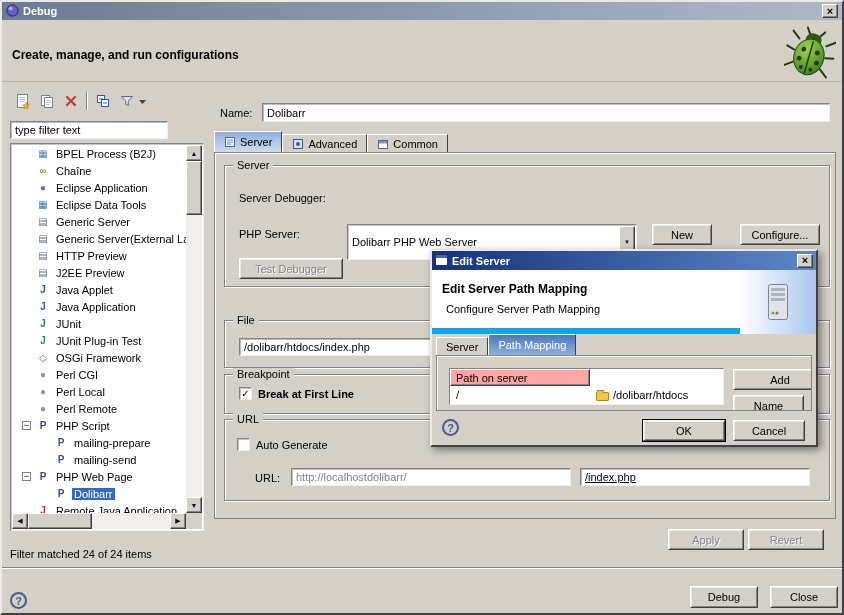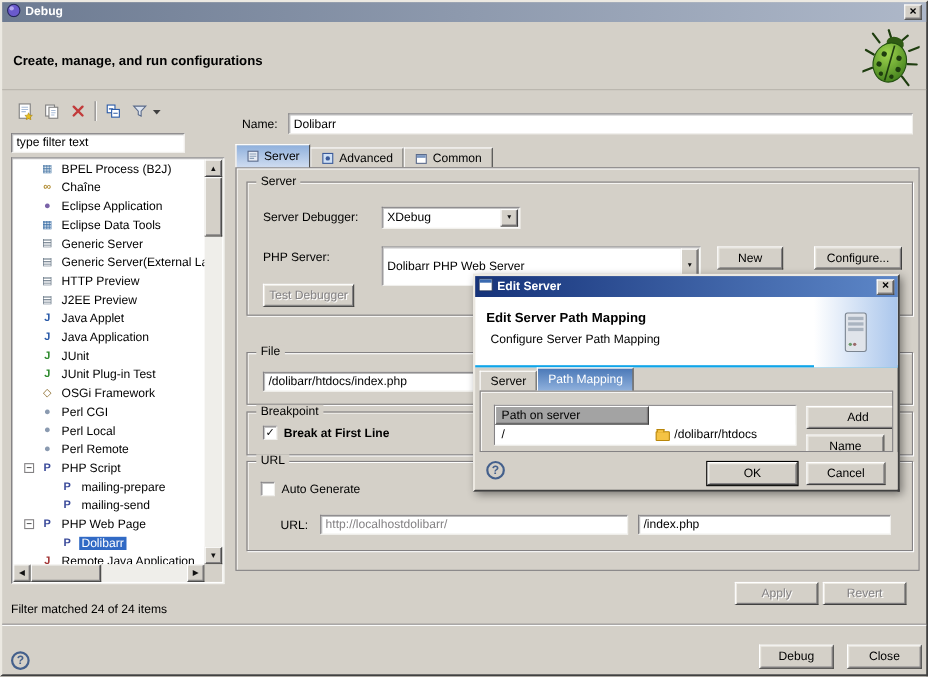--- a/index.html
+++ b/index.html
@@ -42,27 +42,27 @@
   .ticon{width:14px;text-align:center;font-weight:bold;font-size:10px;margin-right:4px;flex:none}
   .tlabel{padding:0 2px}
   .tlabel.sel{background:#316ac5;color:#fff}
   .vscroll{position:absolute;right:1px;top:1px;width:16px;bottom:17px;background:#efeeea}
   .hscroll{position:absolute;left:1px;bottom:1px;height:16px;right:17px;background:#efeeea}
   .corner{position:absolute;right:1px;bottom:1px;width:16px;height:16px;background:#d4d0c8}
   .sbtn{background:#d4d0c8;border:1px solid;border-color:#fff #404040 #404040 #fff;box-shadow:inset -1px -1px 0 #848284;display:flex;align-items:center;justify-content:center;font-size:7px;color:#111;position:absolute}
   
   .dialog{position:absolute;left:428px;top:247px;width:388px;height:198px;background:#d4d0c8;border:2px solid;border-color:#ece9e2 #404040 #404040 #ece9e2;box-shadow:3px 3px 8px rgba(0,0,0,.45);z-index:10}
   .dtitlebar{position:absolute;left:0;top:0;right:0;height:19px;background:linear-gradient(to right,#16337a,#5d87c8);display:flex;align-items:center;gap:4px;padding:0 3px}
-  .dheader{position:absolute;left:0;top:19px;right:0;height:64px;background:#fff;border-bottom:2px solid #0ea5e9}
+  .dheader{position:absolute;left:0;top:19px;right:0;height:64px;background:#fff;border-bottom:6px solid #0ea5e9}
   .dimg{position:absolute;right:0;top:0;width:76px;height:64px;background:linear-gradient(to left,#aac6ec,#ffffff);display:flex;align-items:center;justify-content:center}
   .dtabs{left:4px;top:86px;height:18px}
   .dlgpanel{position:absolute;left:4px;top:104px;width:376px;height:56px;border:1px solid #848284;box-shadow:inset 1px 1px 0 #fff;background:#d4d0c8;overflow:hidden}
   .mtable{position:absolute;left:12px;top:12px;width:275px;background:#fff;border:1px solid;border-color:#848284 #f0efec #f0efec #848284}
   .mhead{display:flex}
-  .mhcell{height:17px;background:#a3a3a3;border:1px solid;border-color:#fff #404040 #404040 #fff;box-shadow:inset -1px -1px 0 #848284;display:flex;align-items:center;padding-left:5px;font-size:11px}
+  .mhcell{height:17px;background:#fca5a5;border:1px solid;border-color:#fff #404040 #404040 #fff;box-shadow:inset -1px -1px 0 #848284;display:flex;align-items:center;padding-left:5px;font-size:11px}
   .mrow{display:flex;height:18px;background:#fff}
   .mcell{display:flex;align-items:center;padding-left:6px;gap:4px;font-size:11px;overflow:hidden;white-space:nowrap}
   .c1{width:140px}
   .c2{width:133px}
   .folder{width:13px;height:9px;background:#f5c344;border:1px solid #b8860b;border-radius:1px;position:relative;flex:none;margin-top:2px}
   .folder::before{content:"";position:absolute;top:-3px;left:0;width:5px;height:2px;background:#f5c344;border:1px solid #b8860b;border-bottom:none}
   .dbottom{position:absolute;left:0;top:160px;right:0;height:34px;background:#d4d0c8;z-index:5}
   .headtitle{position:absolute;left:10px;top:28px;font-weight:bold;font-size:12px}
   .dhead1{position:absolute;left:10px;top:12px;font-weight:bold;font-size:12px}
   .dhead2{position:absolute;left:14px;top:33px;font-size:11px}
@@ -296,52 +296,48 @@
       <span>Common</span>
     </div>
   </div>
 
   <div class="tabpanel" style="left:212px;top:150px;width:622px;height:367px"></div>
 
   <div class="group" style="left:222px;top:163px;width:606px;height:122px">
     <span class="gtitle">Server</span>
   </div>
   <div class="lbl" style="left:237px;top:190px">Server Debugger:</div>
-  <div class="combo" style="left:345px;top:186px;width:126px;height:20px">
-    <span>XDebug</span>
-    <span class="cbtn">▼</span>
-  </div>
   <div class="lbl" style="left:237px;top:226px">PHP Server:</div>
   <div class="combo" style="left:345px;top:222px;width:290px;height:36px">
     <span>Dolibarr PHP Web Server</span>
     <span class="cbtn">▼</span>
   </div>
   <div class="btn" style="left:650px;top:222px;width:60px;height:21px">New</div>
   <div class="btn" style="left:738px;top:222px;width:80px;height:21px">Configure...</div>
-  <div class="btn disabled" style="left:237px;top:256px;width:83px;height:21px">Test Debugger</div>
+  <div class="btn disabled" style="left:237px;top:256px;width:104px;height:21px">Test Debugger</div>
 
   <div class="group" style="left:222px;top:318px;width:606px;height:48px">
     <span class="gtitle">File</span>
   </div>
   <input class="sunkenfield" style="left: 237px; top: 336px; width: 452px; height: 18px;" value="/dolibarr/htdocs/index.php">
 
   <div class="group" style="left:222px;top:372px;width:606px;height:40px">
     <span class="gtitle">Breakpoint</span>
   </div>
   <div class="cb" style="left:237px;top:385px">✓</div>
   <div class="lbl" style="left:256px;top:386px;font-weight:bold">Break at First Line</div>
 
   <div class="group" style="left:222px;top:417px;width:606px;height:82px">
     <span class="gtitle">URL</span>
   </div>
   <div class="cb" style="left:235px;top:436px"></div>
   <div class="lbl" style="left:254px;top:437px">Auto Generate</div>
   <div class="lbl" style="left:253px;top:470px">URL:</div>
   <div class="sunkenfield gray" style="left:289px;top:466px;width:280px;height:18px">http://localhostdolibarr/</div>
-  <input class="sunkenfield" style="left: 578px; top: 466px; width: 230px; height: 18px;" value="/index.php">
+  <input class="sunkenfield" style="left: 578px; top: 466px; width: 230px; height: 18px; text-decoration: underline;" value="/index.php">
 
   <div class="btn disabled" style="left:666px;top:527px;width:76px;height:21px">Apply</div>
   <div class="btn disabled" style="left:746px;top:527px;width:76px;height:21px">Revert</div>
 
   <div class="sep" style="top:565px"></div>
   <div class="help" style="left:8px;top:590px">?</div>
   <div class="btn" style="left:688px;top:584px;width:68px;height:22px">Debug</div>
   <div class="btn" style="left:768px;top:584px;width:68px;height:22px">Close</div>
 
   <div class="dialog">

